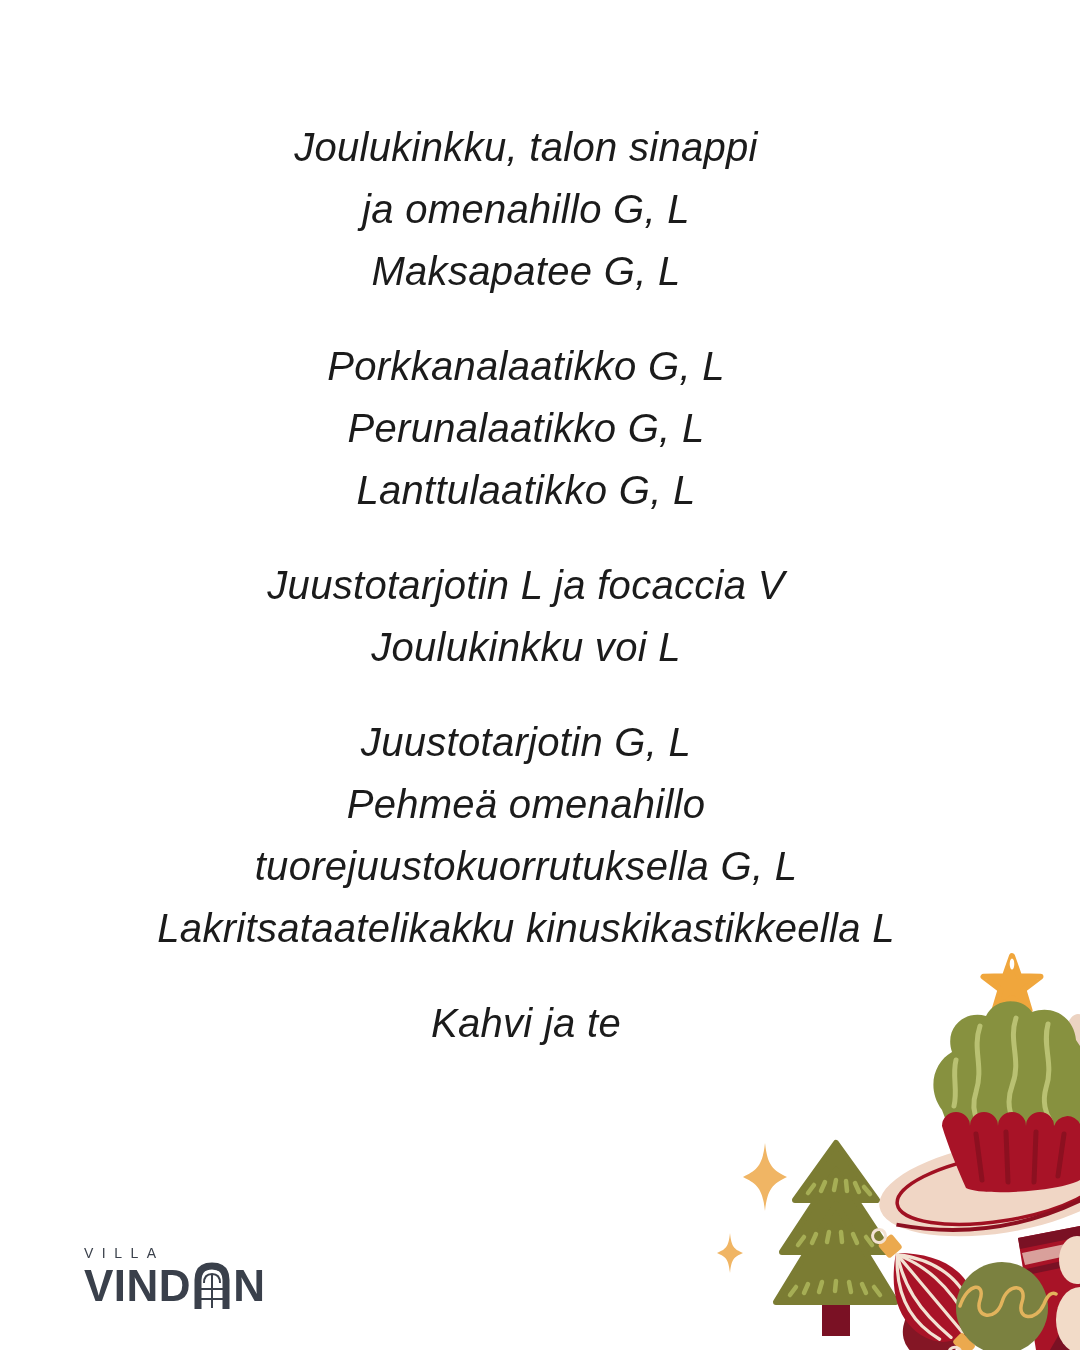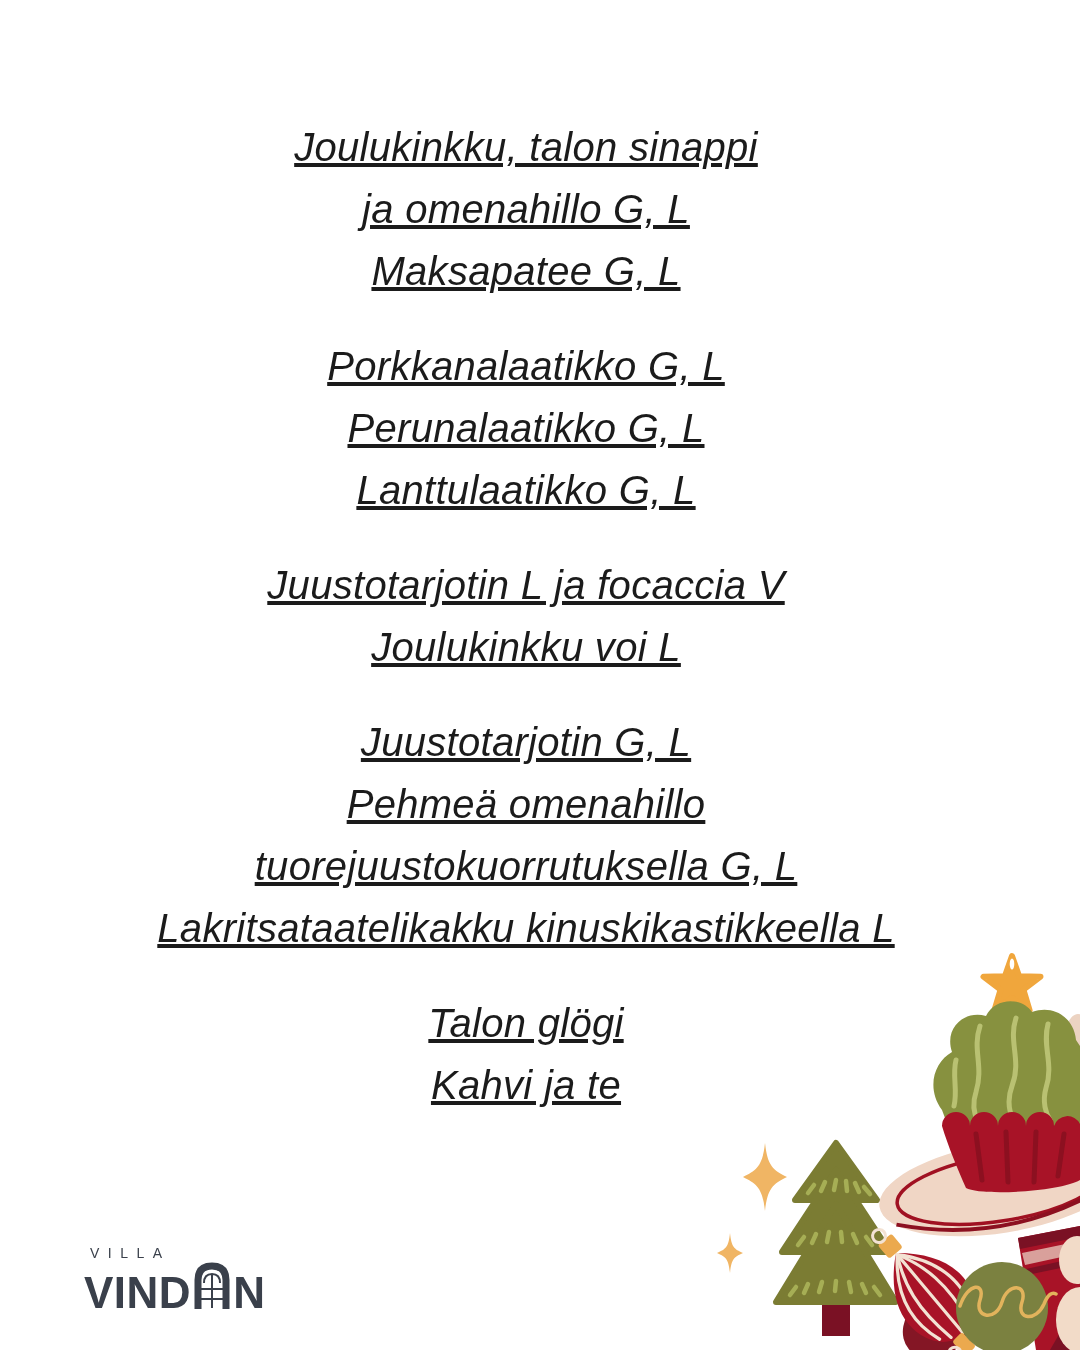--- a/index.html
+++ b/index.html
@@ -10,38 +10,36 @@
   }
   .menu{
     position:absolute;top:116px;left:0;width:1052px;
     text-align:center;
     font-style:italic;
     font-weight:500;
     font-size:40px;
     line-height:62px;
     letter-spacing:0.3px;
     color:#1b1b1b;
-    text-decoration:underline;
   }
   .menu .group{margin:0 0 33px 0;}
   .menu .line{white-space:nowrap;}
 
   .logo{
     position:absolute;left:84px;top:1245px;
     color:#3a404b;
   }
   .logo-villa{
     display:block;
     font-size:14px;
     font-weight:500;
     letter-spacing:8.5px;
-    margin-left:6px;
   }
   .logo-main{
-    display:flex;align-items:flex-end;
+    display:flex;align-items:center;
     margin-top:1px;
     font-size:44px;font-weight:700;letter-spacing:0.5px;
   }
   .logo-main span{line-height:32px;display:block;}
   .logo-window{display:block;margin:0 3px;}
 
   .illustration{
     position:absolute;right:0;bottom:0;width:400px;height:420px;
   }
 </style>
@@ -65,21 +63,20 @@
       <div class="line">Juustotarjotin L ja focaccia V</div>
       <div class="line">Joulukinkku voi L</div>
     </div>
     <div class="group">
       <div class="line">Juustotarjotin G, L</div>
       <div class="line">Pehmeä omenahillo</div>
       <div class="line">tuorejuustokuorrutuksella G, L</div>
       <div class="line">Lakritsataatelikakku kinuskikastikkeella L</div>
     </div>
     <div class="group">
-      <div class="line">Talon glögi</div>
       <div class="line">Kahvi ja te</div>
     </div>
   </section>
 
   <div class="logo">
     <span class="logo-villa">VILLA</span>
     <div class="logo-main">
       <span>VIND</span>
       <svg class="logo-window" width="36" height="47" viewBox="0 0 36 47">
         <path d="M4 47 L4 18 Q4 4 18 4 Q32 4 32 18 L32 47" fill="none" stroke="#3a404b" stroke-width="7"></path>

